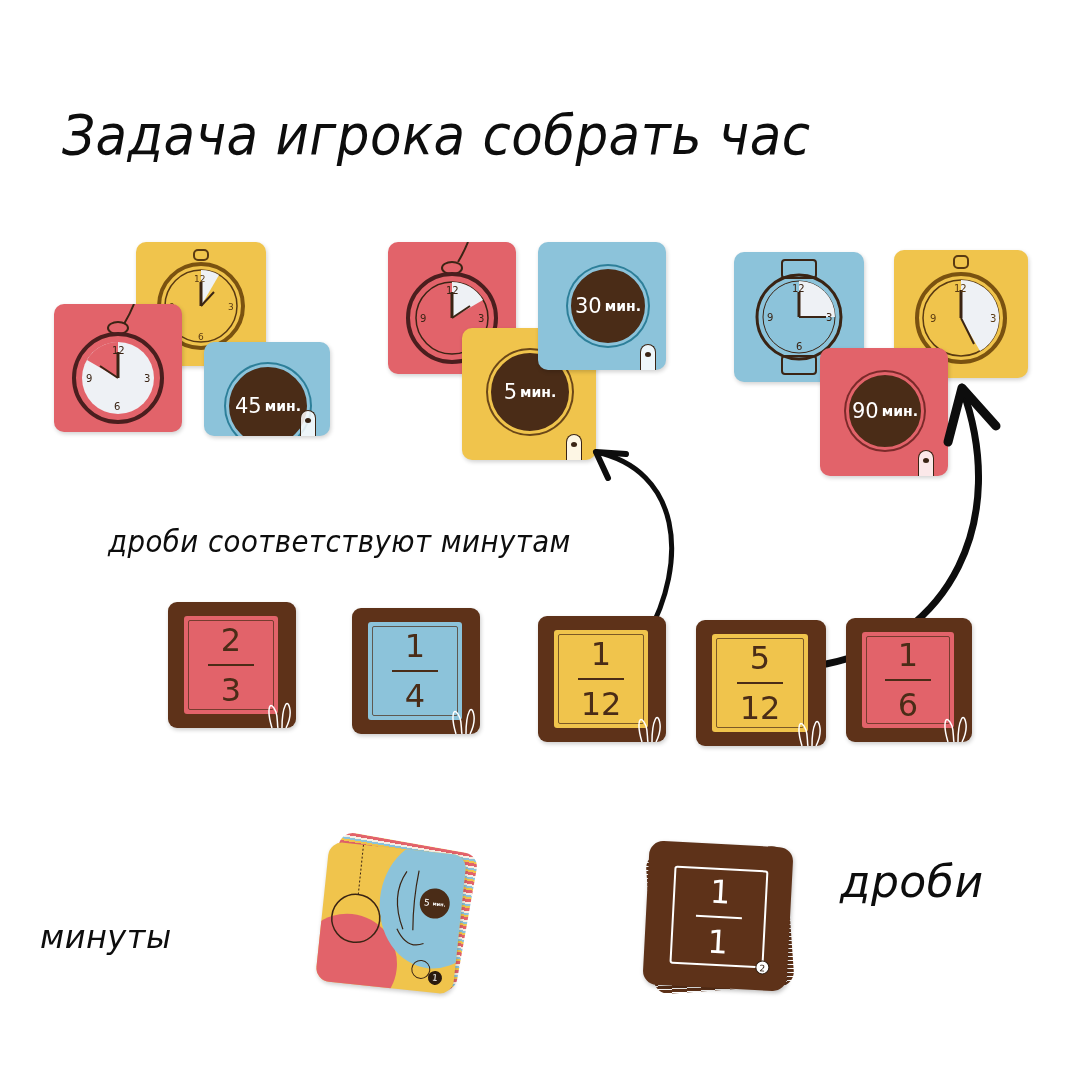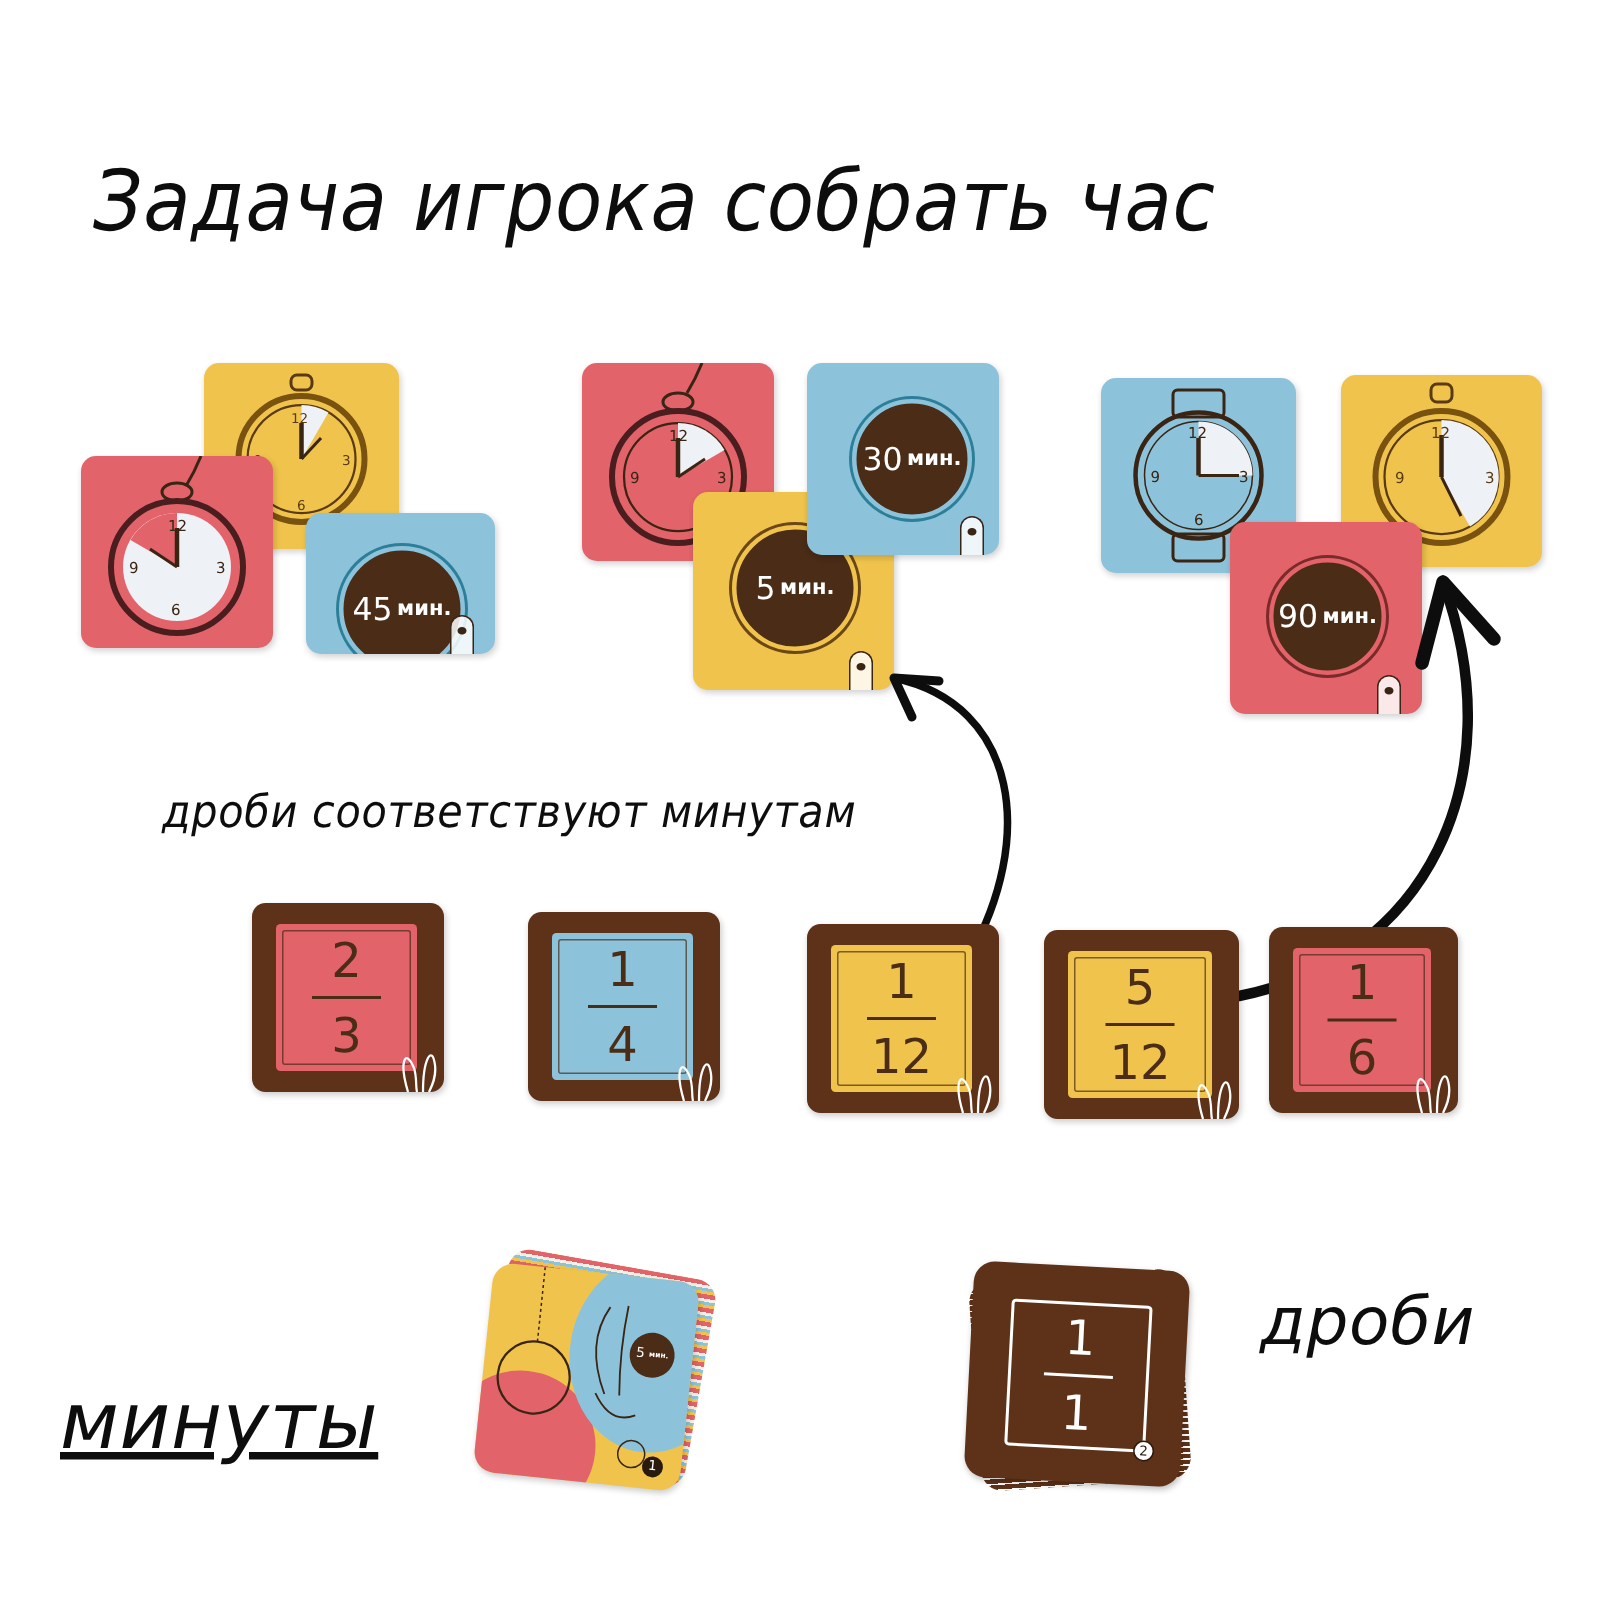--- a/index.html
+++ b/index.html
@@ -2,21 +2,21 @@
 <html><head>
 <meta charset="utf-8">
 <style>
   * { box-sizing: border-box; margin: 0; padding: 0; }
   html, body { width: 1080px; height: 1080px; background: #ffffff; overflow: hidden; }
   body { position: relative; font-family: "DejaVu Sans", sans-serif; color: #111; }
 
   .hand { font-family: "DejaVu Sans", sans-serif; font-style: italic; color: #0d0d0d; position: absolute; letter-spacing: 0.5px; }
   .title { left: 62px; top: 102px; font-size: 56px; font-weight: normal; transform: scaleX(0.92); transform-origin: left; }
   .caption { left: 108px; top: 524px; font-size: 30px; transform: scaleX(0.92); transform-origin: left; }
-  .label-minutes { left: 40px; top: 918px; font-size: 52px; text-decoration: underline; }
+  .label-minutes { left: 40px; top: 918px; font-size: 32px; }
   .label-fractions { left: 840px; top: 836px; font-size: 44px; margin-top: 20px; }
 
   .card { position: absolute; border-radius: 10px; box-shadow: 1px 2px 4px rgba(0,0,0,0.18); overflow: hidden; }
   .pink { background: #e2636a; }
   .yellow { background: #f0c44c; }
   .blue { background: #8cc3da; }
 
   .min-circle {
     position: absolute; border-radius: 50%; background: #4a2c17;
     display: flex; align-items: center; justify-content: center; color: #fff;

